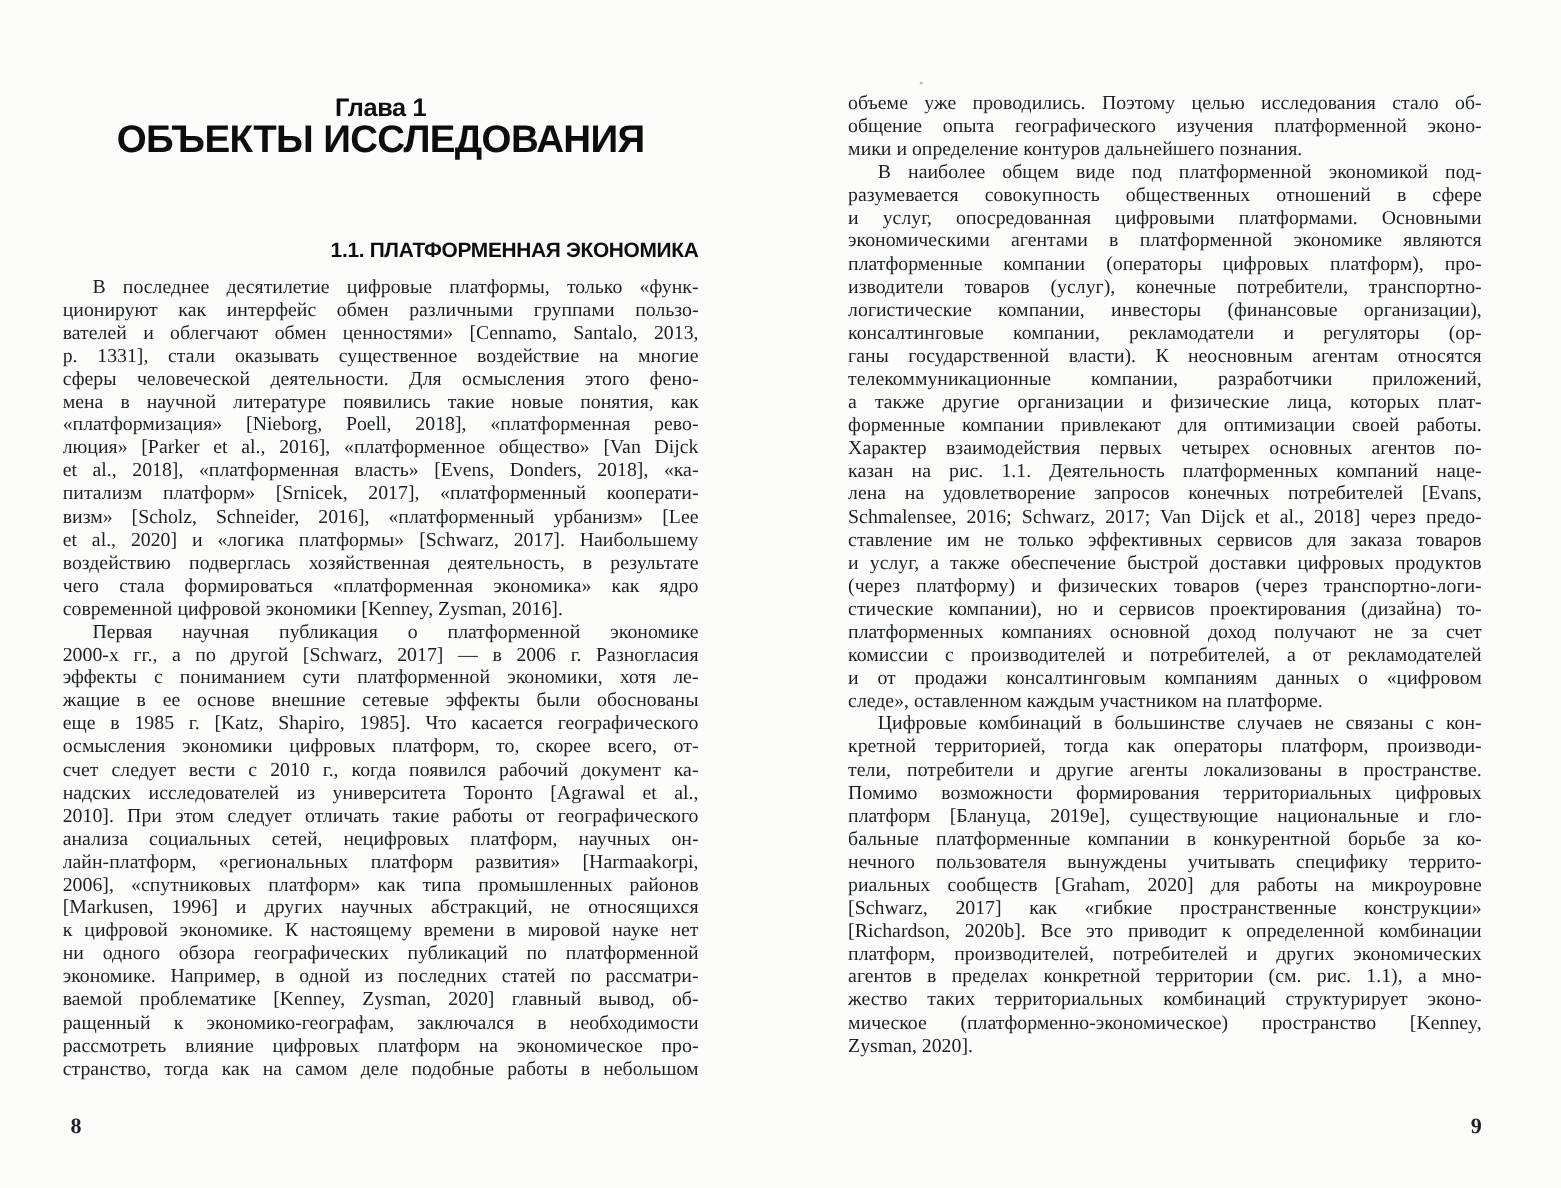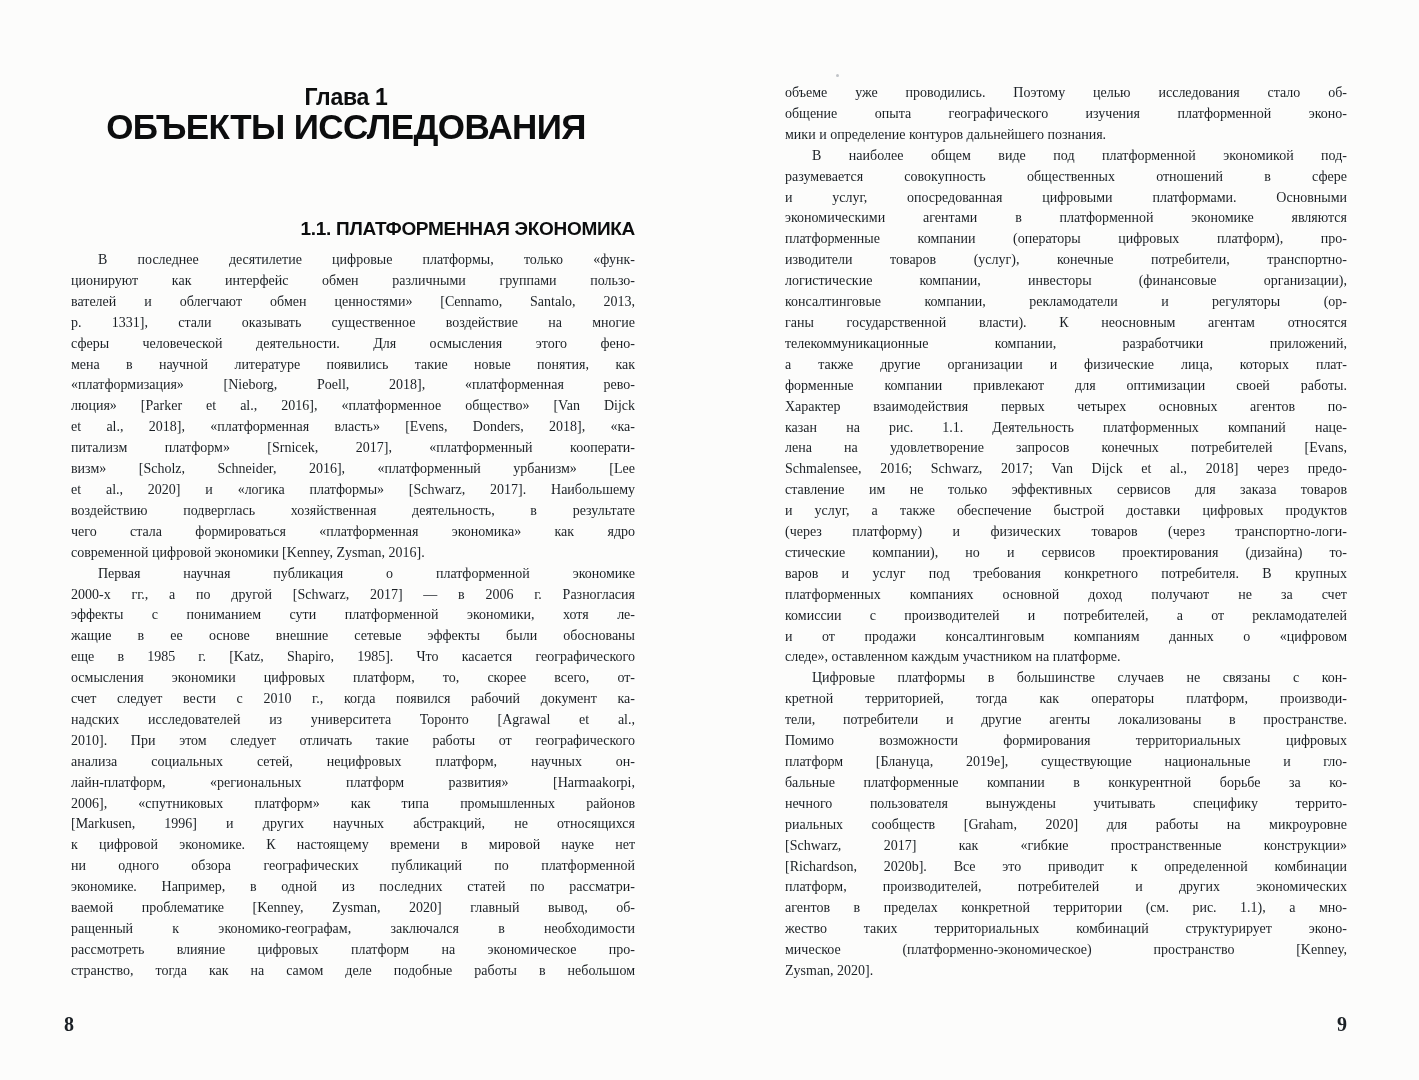--- a/index.html
+++ b/index.html
@@ -23,21 +23,21 @@
   }
   .chapter-label{font-size:23px;line-height:26px;letter-spacing:-0.3px;}
   .chapter-title{font-size:35px;line-height:30px;margin:2px 0 0;letter-spacing:-0.6px;}
 
   .section-heading{
     position:absolute;top:217px;left:0;right:0;margin:0;text-align:right;
     font-family:"Liberation Sans",sans-serif;font-weight:700;
     font-size:19px;line-height:23px;letter-spacing:-0.3px;color:var(--ink-heading);
   }
 
-  .body-text{position:absolute;left:14px;right:0;font-size:14px;line-height:20.9px;color:var(--ink-body);}
+  .body-text{position:absolute;left:0;right:0;font-size:18px;line-height:20.9px;color:var(--ink-body);}
   .page-left  .body-text{top:250px;}
   .page-right .body-text{top:83px;}
   .para{margin:0;}
   .line{text-align:justify;text-align-last:justify;white-space:normal;}
   .line.end{text-align-last:left;}
   .line.first{text-indent:27px;}
 
   .page-number{
     position:absolute;top:1013px;font-size:20px;line-height:22px;
     font-weight:700;color:var(--ink-body);
@@ -127,28 +127,27 @@
           <div class="line">а также другие организации и физические лица, которых плат-</div>
           <div class="line">форменные компании привлекают для оптимизации своей работы.</div>
           <div class="line">Характер взаимодействия первых четырех основных агентов по-</div>
           <div class="line">казан на рис. 1.1. Деятельность платформенных компаний наце-</div>
           <div class="line">лена на удовлетворение запросов конечных потребителей [Evans,</div>
           <div class="line">Schmalensee, 2016; Schwarz, 2017; Van Dijck et al., 2018] через предо-</div>
           <div class="line">ставление им не только эффективных сервисов для заказа товаров</div>
           <div class="line">и услуг, а также обеспечение быстрой доставки цифровых продуктов</div>
           <div class="line">(через платформу) и физических товаров (через транспортно-логи-</div>
           <div class="line">стические компании), но и сервисов проектирования (дизайна) то-</div>
-          <div class="line">варов и услуг под требования конкретного потребителя. В крупных</div>
           <div class="line">платформенных компаниях основной доход получают не за счет</div>
           <div class="line">комиссии с производителей и потребителей, а от рекламодателей</div>
           <div class="line">и от продажи консалтинговым компаниям данных о «цифровом</div>
           <div class="line end">следе», оставленном каждым участником на платформе.</div>
         </div>
         <div class="para">
-          <div class="line first">Цифровые платформы в большинстве случаев не связаны с кон-</div>
+          <div class="line first">Цифровые комбинаций в большинстве случаев не связаны с кон-</div>
           <div class="line">кретной территорией, тогда как операторы платформ, производи-</div>
           <div class="line">тели, потребители и другие агенты локализованы в пространстве.</div>
           <div class="line">Помимо возможности формирования территориальных цифровых</div>
           <div class="line">платформ [Блануца, 2019е], существующие национальные и гло-</div>
           <div class="line">бальные платформенные компании в конкурентной борьбе за ко-</div>
           <div class="line">нечного пользователя вынуждены учитывать специфику террито-</div>
           <div class="line">риальных сообществ [Graham, 2020] для работы на микроуровне</div>
           <div class="line">[Schwarz, 2017] как «гибкие пространственные конструкции»</div>
           <div class="line">[Richardson, 2020b]. Все это приводит к определенной комбинации</div>
           <div class="line">платформ, производителей, потребителей и других экономических</div>

